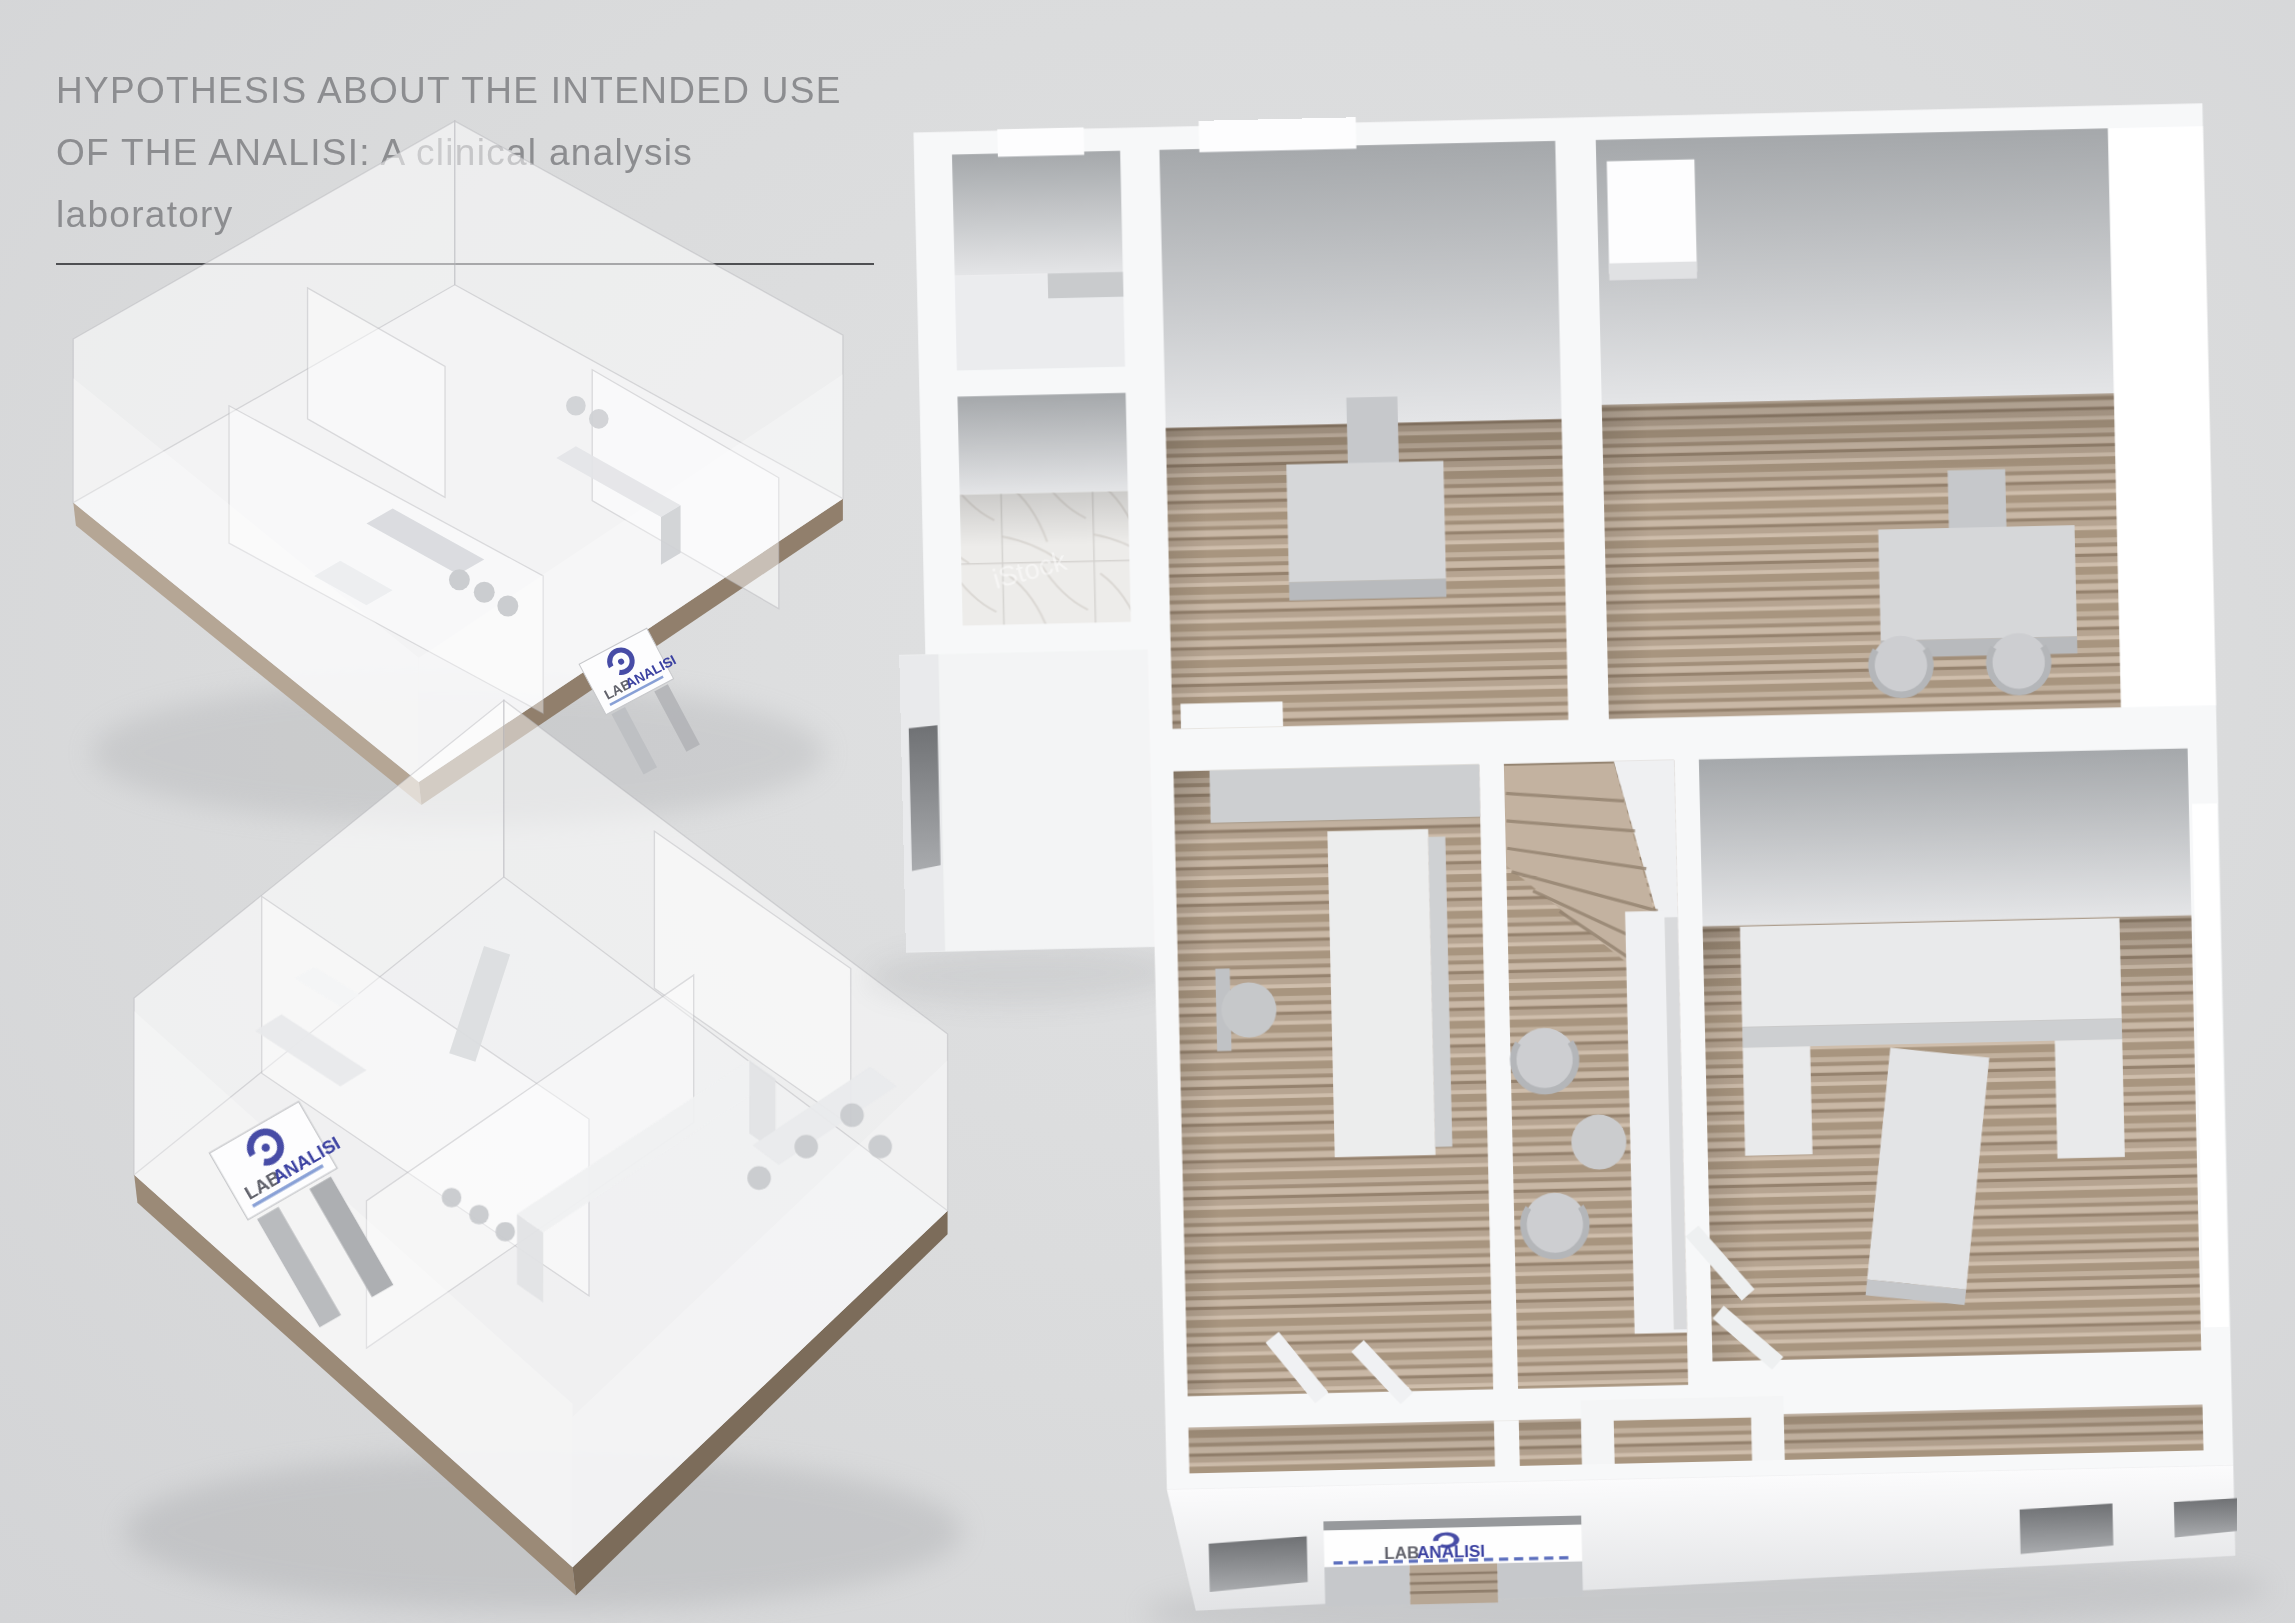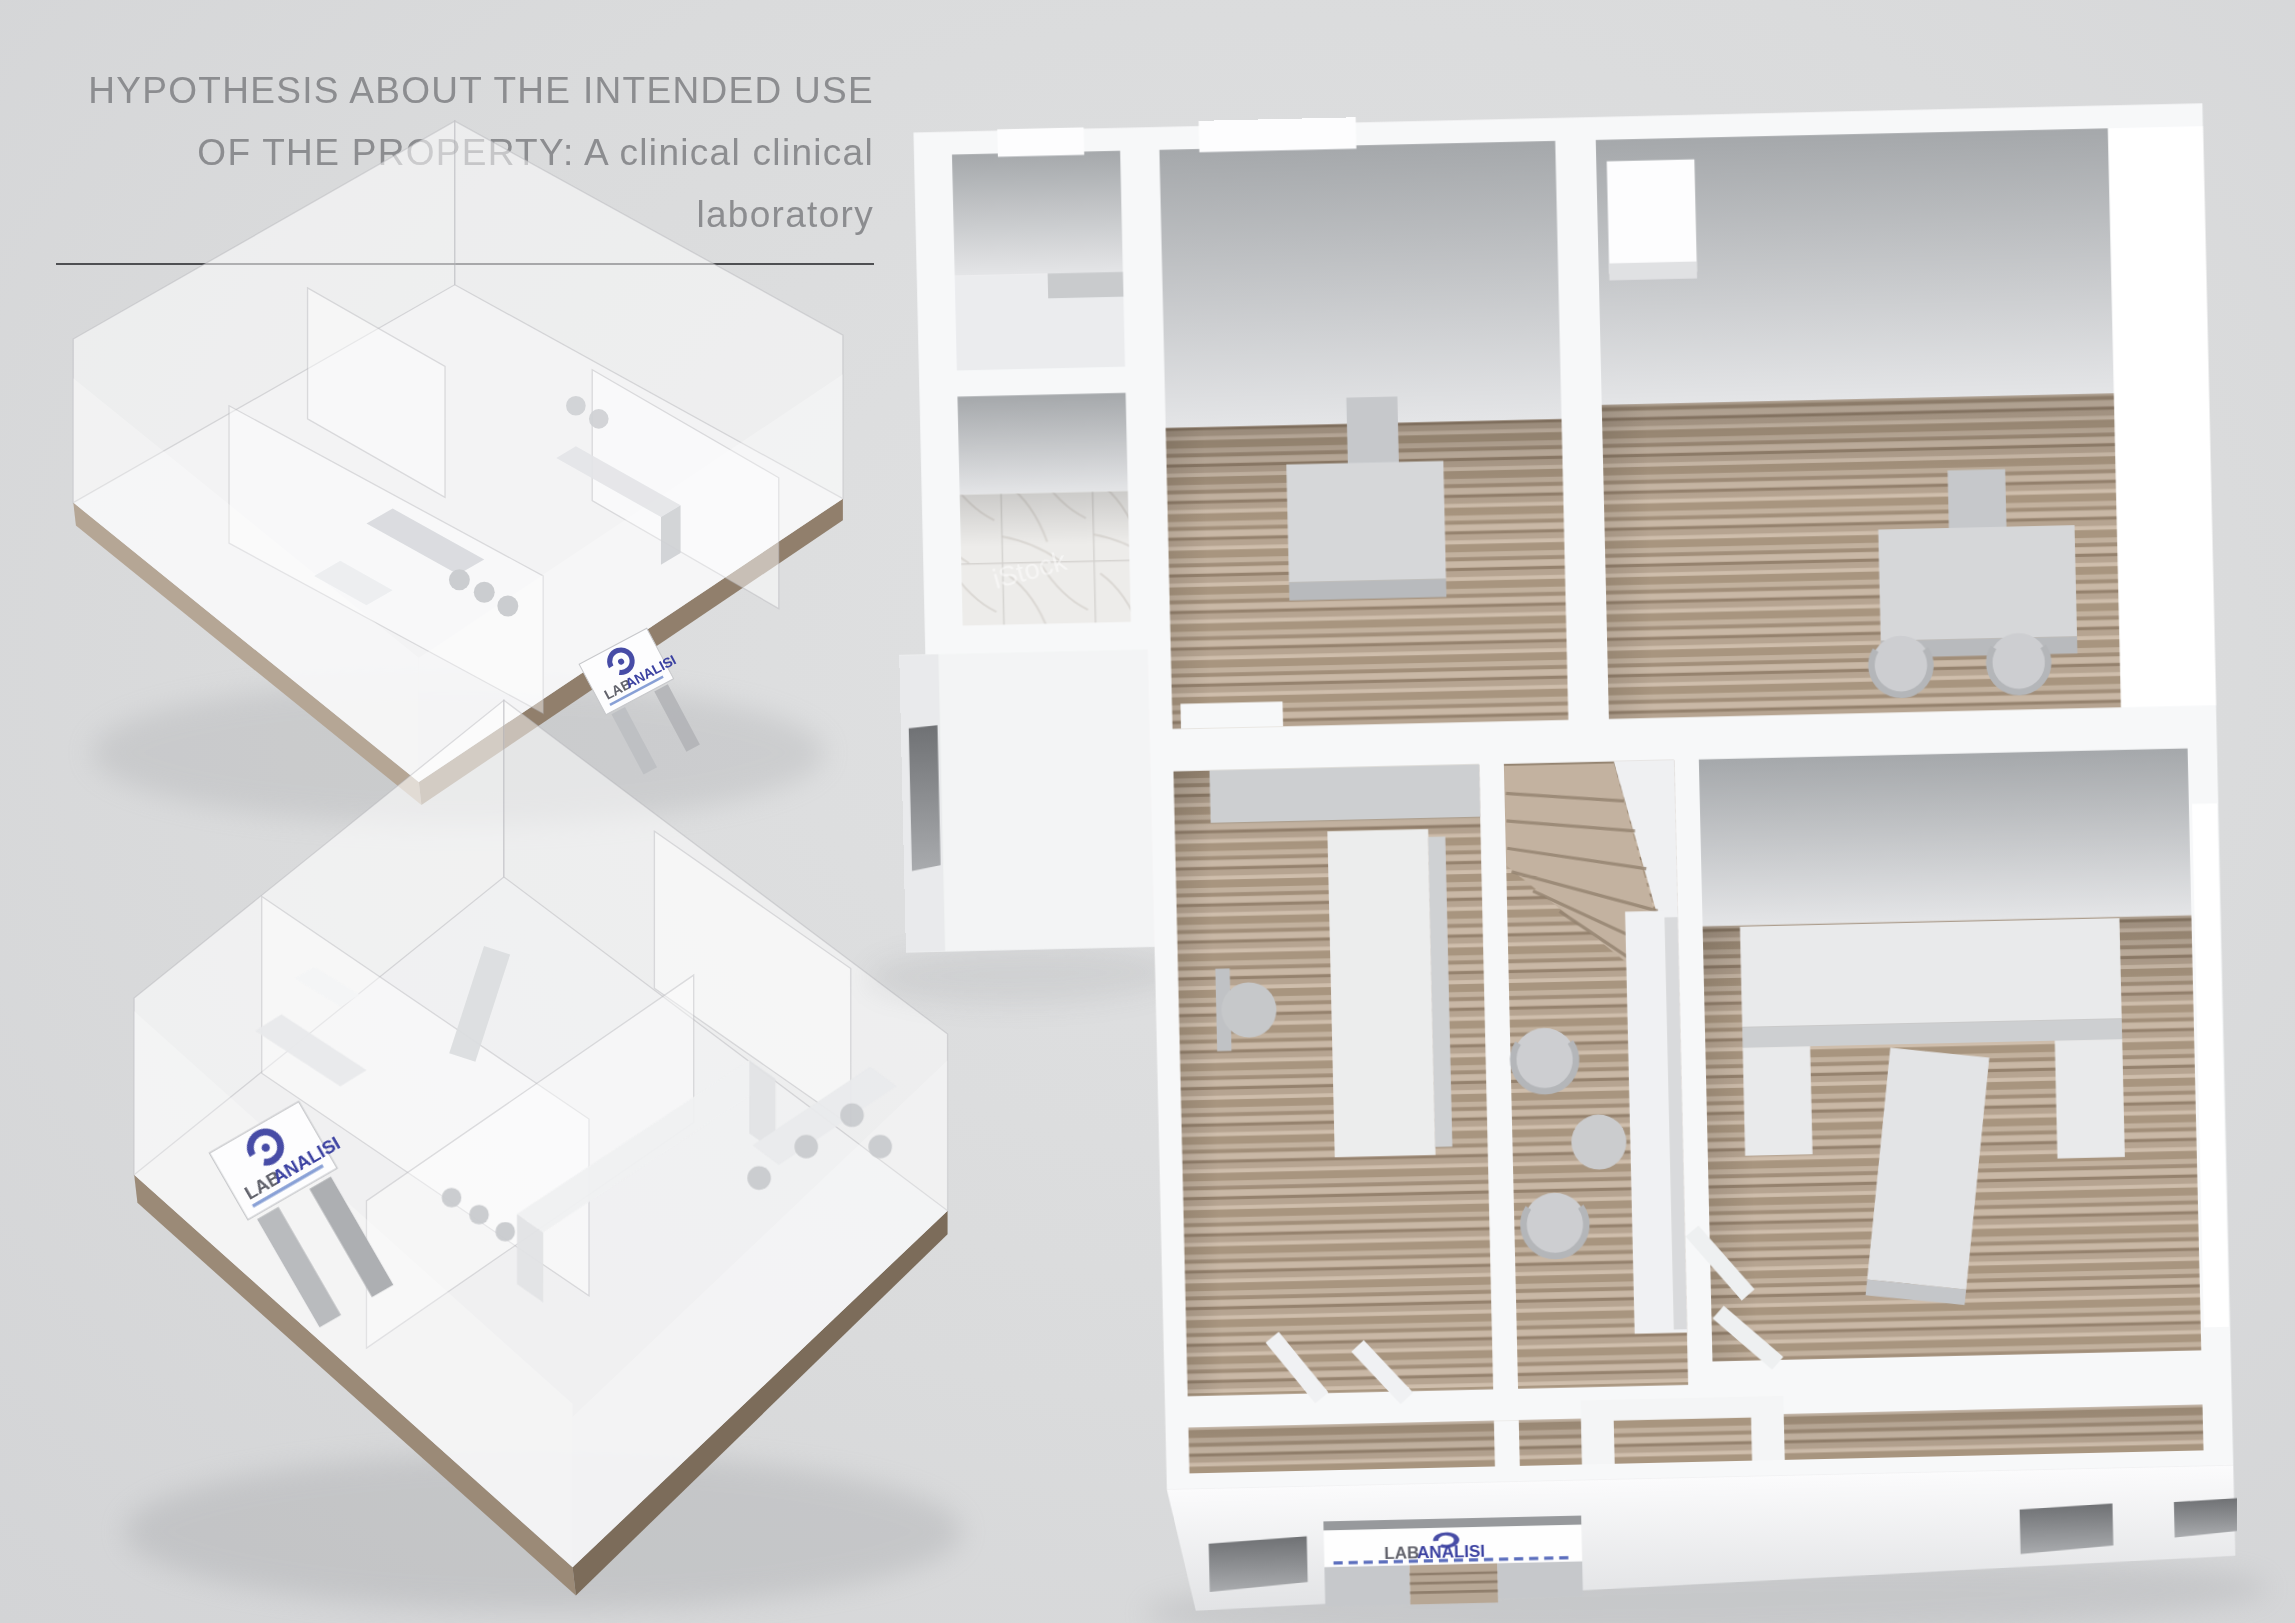--- a/index.html
+++ b/index.html
@@ -5,38 +5,38 @@
   html,body{margin:0;padding:0;}
   body{font-family:"Liberation Sans", sans-serif;}
   .board{
     position:relative;
     width:2295px;height:1623px;
     background:radial-gradient(ellipse at 55% 40%, #e0e1e2 0%, #dadbdc 55%, #d3d4d6 100%);
     overflow:hidden;
   }
   .header{
     position:absolute;left:56px;top:60px;width:818px;
-    text-align:right;color:#8c8d90;
+    text-align:left;color:#8c8d90;
     font-size:37px;letter-spacing:1.3px;line-height:62px;
     font-weight:400;
   }
   .header .rule{
     margin-top:17px;border:none;border-top:2px solid #4e4f52;width:100%;
   }
   .scene{position:absolute;left:0;top:0;width:2295px;height:1623px;}
   text{font-family:"Liberation Sans", sans-serif;}
 </style>
 </head>
 <body>
 
 <div class="board">
 
   <div class="header">
     <div>HYPOTHESIS ABOUT THE INTENDED USE</div>
-    <div>OF THE PROPERTY: A clinical clinical laboratory</div>
+    <div>OF THE ANALISI: A clinical analysis laboratory</div>
     <hr class="rule">
   </div>
 
   <svg class="scene" viewBox="0 0 3507 2480">
     <defs>
       <pattern id="wood" width="6" height="56" patternUnits="userSpaceOnUse">
         <rect width="6" height="56" fill="#b3a18d"></rect>
         <rect y="0" width="6" height="8" fill="#c2b19e"></rect>
         <rect y="8" width="6" height="6" fill="#a18e79"></rect>
         <rect y="14" width="6" height="10" fill="#c9b8a6"></rect>

